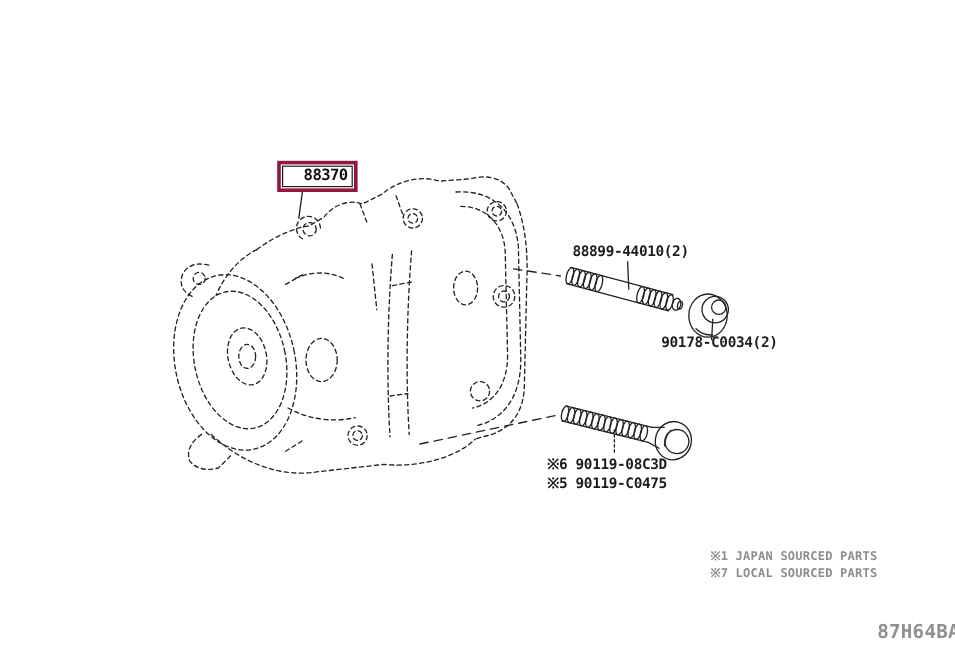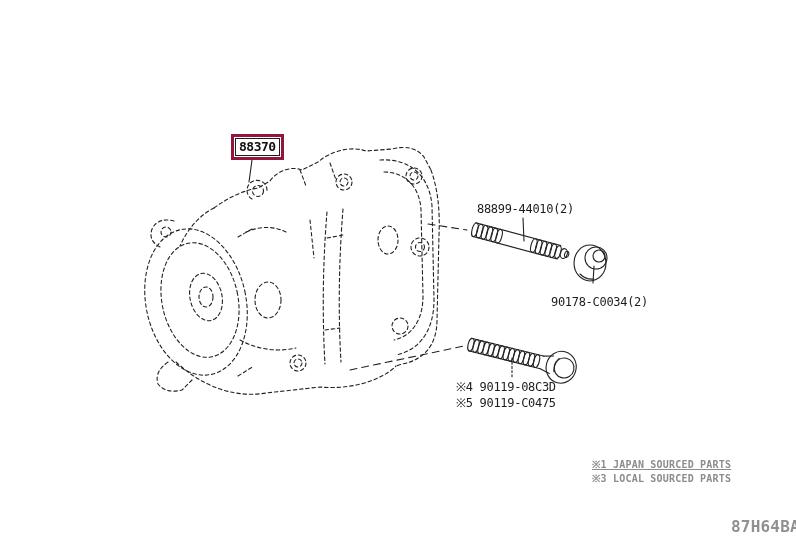--- a/index.html
+++ b/index.html
@@ -3,29 +3,29 @@
 <meta charset="utf-8">
 <style>
   html,body{margin:0;padding:0;background:#ffffff;}
   .page{
     position:relative;width:796px;height:549px;background:#ffffff;overflow:hidden;
     font-family:"DejaVu Sans Mono","Liberation Mono",monospace;
     -webkit-font-smoothing:none;
   }
   .page svg{position:absolute;left:0;top:0;}
   .lbl{
-    position:absolute;font-size:12px;font-weight:normal;color:#1c1c1c;
+    position:absolute;font-size:12px;font-weight:bold;color:#1c1c1c;
     letter-spacing:-0.3px;white-space:nowrap;line-height:1;
   }
   .callout{
     position:absolute;left:231px;top:134px;
     border:3px solid #93173B;background:#ffffff;
   }
   .callout .inner{
-    border:1px solid #1c1c1c;margin:1px;padding:1px 3px 2px 3px;
+    border:1px solid #1c1c1c;margin:1px;padding:1px 3px 2px 17px;
     font-size:13px;font-weight:bold;color:#111;letter-spacing:-0.5px;line-height:1;
   }
   .footnote{
     position:absolute;font-size:10px;font-weight:bold;color:#8C8C8C;
     letter-spacing:0.2px;white-space:nowrap;line-height:1;
   }
   .figcode{
     position:absolute;left:731px;top:519px;font-size:16px;font-weight:bold;
     color:#909090;letter-spacing:0.2px;line-height:1;
   }
@@ -151,25 +151,25 @@
       <path d="M92,-8 q-4,6 -2,14"></path>
     </g>
   </svg>
 
   <div class="callout">
     <div class="inner">88370</div>
   </div>
 
   <div class="lbl" style="left:477px;top:203px;">88899-44010(2)</div>
 
-  <div class="lbl" style="left:551px;top:296px;">90178-C0034(2)</div>
+  <div class="lbl" style="left:551px;top:279px;">90178-C0034(2)</div>
 
-  <div class="lbl" style="left:456px;top:381px;">※4 90119-08C3D</div>
+  <div class="lbl" style="left:456px;top:381px;">※6 90119-08C3D</div>
 
   <div class="lbl" style="left:456px;top:397px;">※5 90119-C0475</div>
 
-  <div class="footnote" style="left:592px;top:460px;text-decoration:underline;">※1 JAPAN SOURCED PARTS</div>
+  <div class="footnote" style="left:592px;top:460px;">※1 JAPAN SOURCED PARTS</div>
 
-  <div class="footnote" style="left:592px;top:474px;">※3 LOCAL SOURCED PARTS</div>
+  <div class="footnote" style="left:592px;top:474px;">※7 LOCAL SOURCED PARTS</div>
 
   <div class="figcode">87H64BA</div>
 
 </div>
 
 </body></html>

